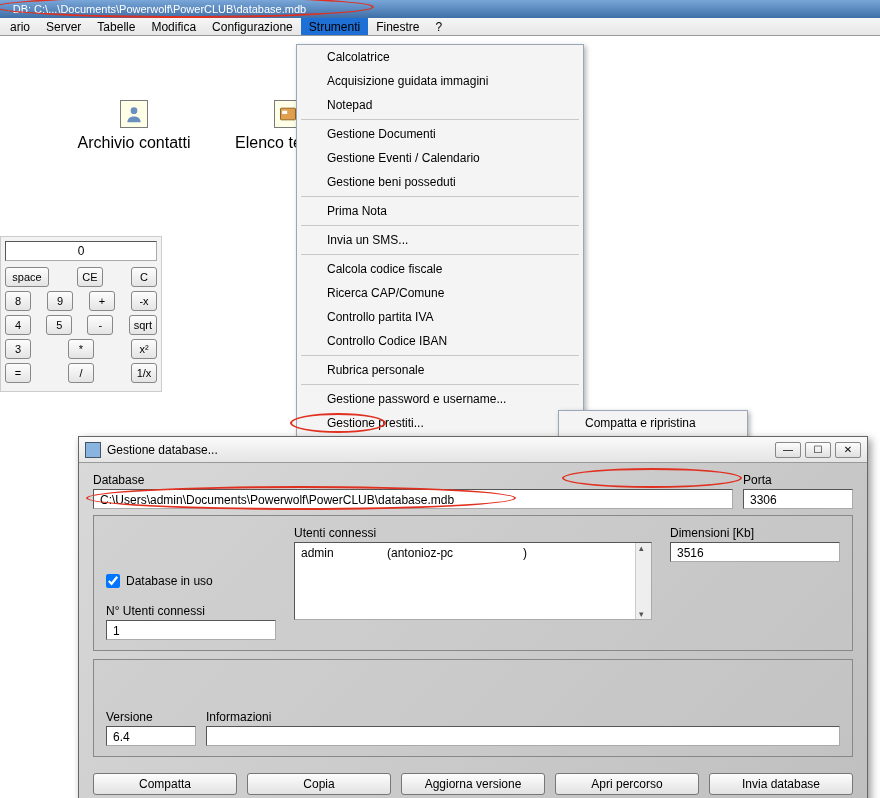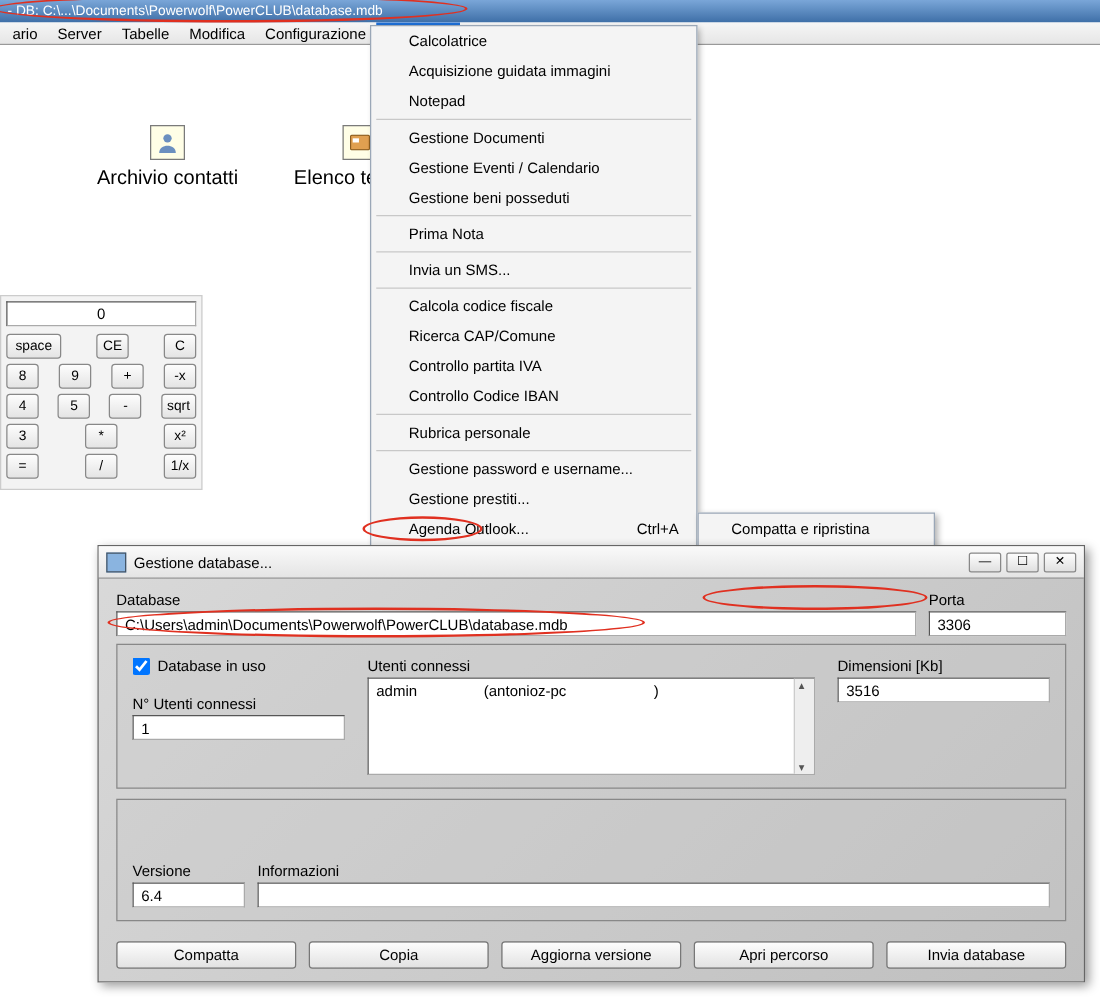--- a/index.html
+++ b/index.html
@@ -21,21 +21,21 @@
 .deskicon .lbl { font-size:16px; }
 
 
 .calc { position:absolute; left:0; top:200px; width:162px; border:1px solid #ccc; background:#f3f3f3; padding:4px; }
 .calc .display { width:100%; height:20px; background:#fff; border:1px inset #aaa; text-align:center; font-size:12px; margin-bottom:6px; line-height:18px; }
 .calc .row { display:flex; gap:6px; margin-bottom:4px; justify-content:space-between; }
 .calc button { height:20px; min-width:26px; font-size:11px; background:linear-gradient(#fdfdfd,#e4e4e4); border:1px solid #888; border-radius:3px; cursor:default; padding:0 4px; }
 .calc .wide { min-width:44px; }
 
 
-.dropdown { position:absolute; left:296px; top:20px; width:262px; background:#f4f4f4; border:1px solid #9aa7b7; box-shadow:2px 2px 5px rgba(0,0,0,0.3); }
+.dropdown { position:absolute; left:296px; top:44px; width:288px; background:#f4f4f4; border:1px solid #9aa7b7; box-shadow:2px 2px 5px rgba(0,0,0,0.3); }
 .dropdown .dditem { padding:5px 14px 5px 30px; font-size:12px; cursor:default; display:flex; justify-content:space-between; }
 .dropdown .dditem.hov { background:#1e6fd6; color:#fff; }
 .dropdown hr { border:none; border-top:1px solid #c8c8c8; margin:2px 4px; }
 .dropdown .arrow::after { content:"▸"; font-size:10px; margin-left:auto; }
 
 
 .submenu { position:absolute; left:558px; top:410px; width:190px; background:#f4f4f4; border:1px solid #9aa7b7; box-shadow:2px 2px 5px rgba(0,0,0,0.3); }
 .submenu .dditem { padding:5px 12px 5px 26px; font-size:12px; cursor:default; }
 .submenu .dditem.hov { background:#1e6fd6; color:#fff; }
 
@@ -48,21 +48,21 @@
 .dlg-body { padding:10px 14px 8px; }
 .flabel { font-size:12px; margin-bottom:2px; display:block; }
 .finput { width:100%; height:20px; background:#fff; border:1px inset #aaa; padding:2px 6px; font-size:12px; line-height:16px; }
 .row3 { display:flex; gap:10px; margin-bottom:6px; }
 .row3 .col1 { flex: 1 1 auto; }
 .row3 .col2 { width:200px; }
 .row3 .col3 { width:110px; }
 
 .panel { border:1px solid #888; background:rgba(200,200,200,0.35); padding:10px 12px; margin-bottom:8px; }
 .prow { display:flex; gap:18px; }
-.pleft { width:170px; }
+.pleft { width:170px;margin-top:48px; }
 .pmid { flex:1; }
 .pright { width:170px; }
 .chk { display:flex; align-items:center; gap:6px; margin-bottom:16px; }
 .chk input { width:14px; height:14px; }
 .listbox { width:100%; height:78px; background:#fff; border:1px inset #aaa; font-size:12px; padding:3px 6px; position:relative; }
 .listbox .sb { position:absolute; right:0; top:0; bottom:0; width:16px; background:#eee; border-left:1px solid #ccc; }
 .listbox .sb::before { content:"▴"; position:absolute; top:0; left:3px; font-size:9px; color:#555; }
 .listbox .sb::after { content:"▾"; position:absolute; bottom:0; left:3px; font-size:9px; color:#555; }
 
 .brow { display:flex; gap:10px;margin-top:40px; }

